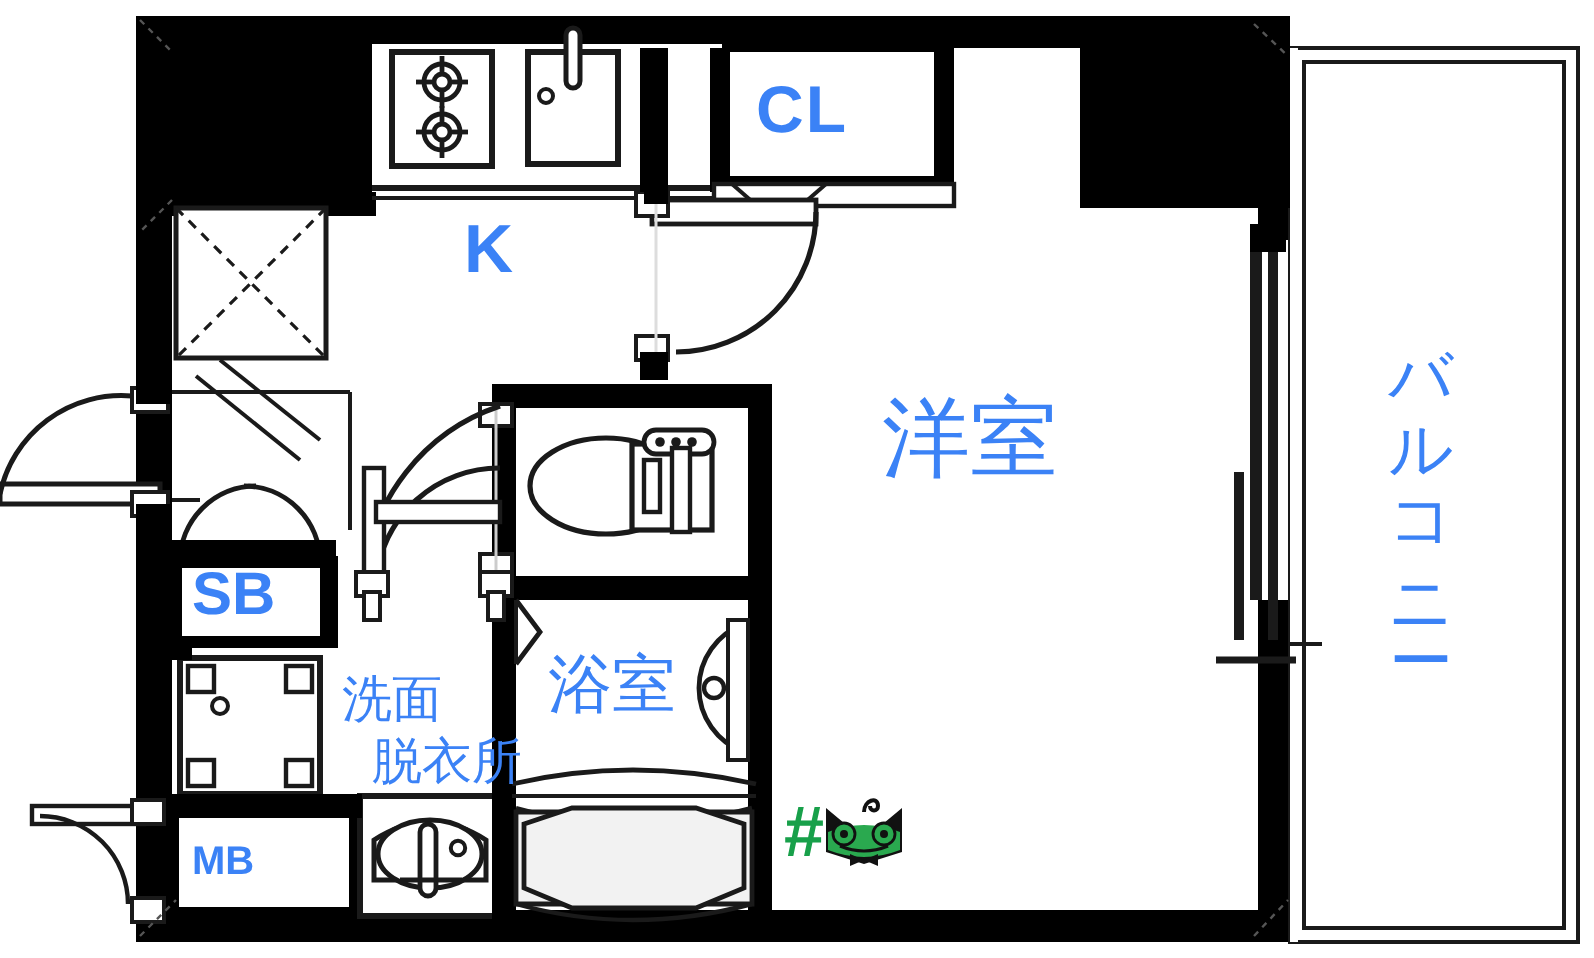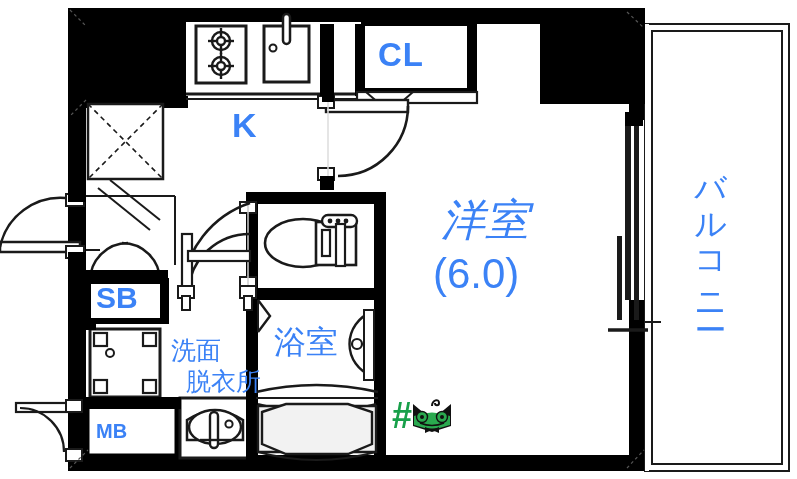--- a/index.html
+++ b/index.html
@@ -277,23 +277,22 @@
   </svg>
 
   <div class="lbl lbl-k" style="left:232px;top:108px;">K</div>
 
   <div class="lbl lbl-cl" style="left:378px;top:38px;">CL</div>
 
   <div class="lbl lbl-sb" style="left:96px;top:283px;">SB</div>
 
   <div class="lbl lbl-mb" style="left:96px;top:421px;">MB</div>
 
-  <div class="lbl lbl-jp" style="left:441px;top:198px;font-size:44px;font-style:italic;">洋室</div>
-
-  <div class="lbl lbl-area" style="left:433px;top:253px;font-size:42px;">(6.0)</div>
+  <div class="lbl lbl-jp" style="left:441px;top:198px;font-size:44px;">洋室</div>
+
 
   <div class="lbl lbl-jp" style="left:274px;top:326px;font-size:32px;">浴室</div>
 
   <div class="lbl lbl-jp-sm" style="left:171px;top:338px;font-size:25px;">洗面</div>
 
   <div class="lbl lbl-jp-sm" style="left:158px;top:369px;font-size:25px;margin-left:28px;">脱衣所</div>
 
   <div class="lbl v-text" style="left:695px;top:152px;">バルコニー</div>
 
   <div id="logo">

